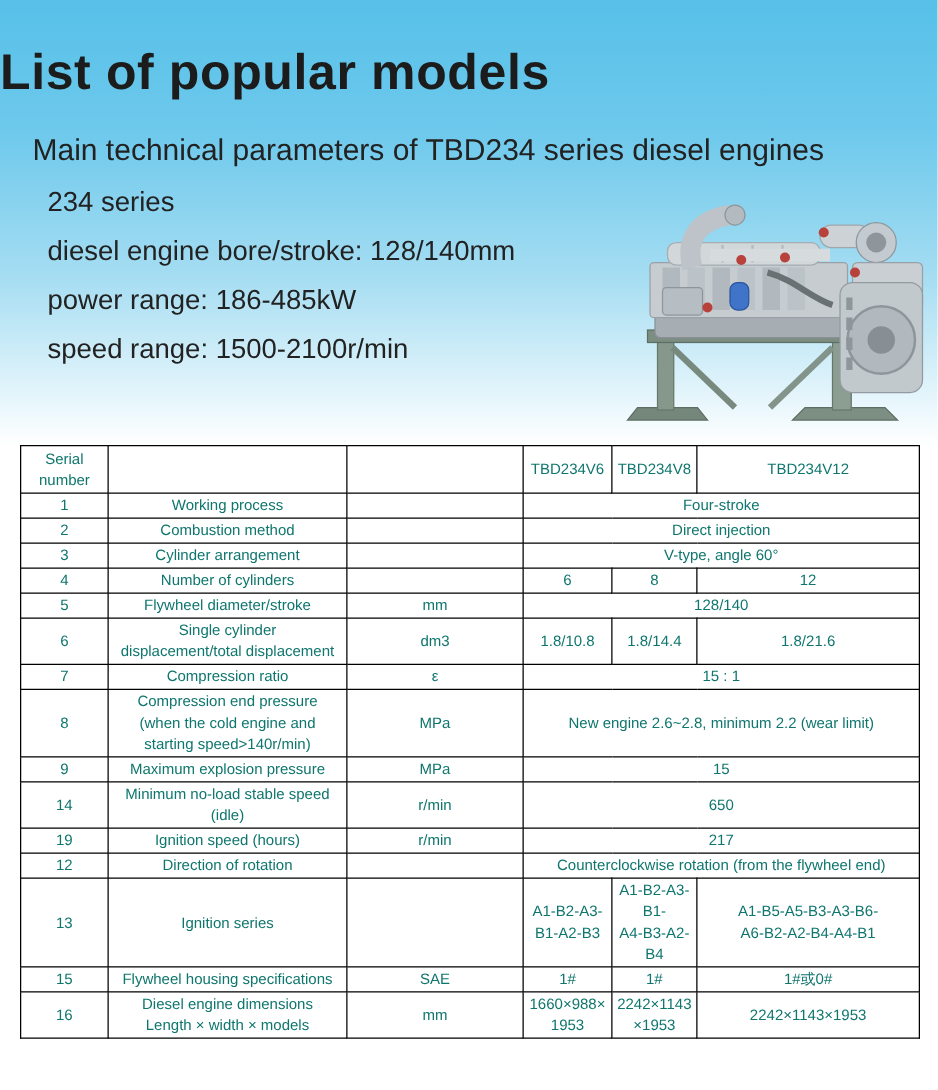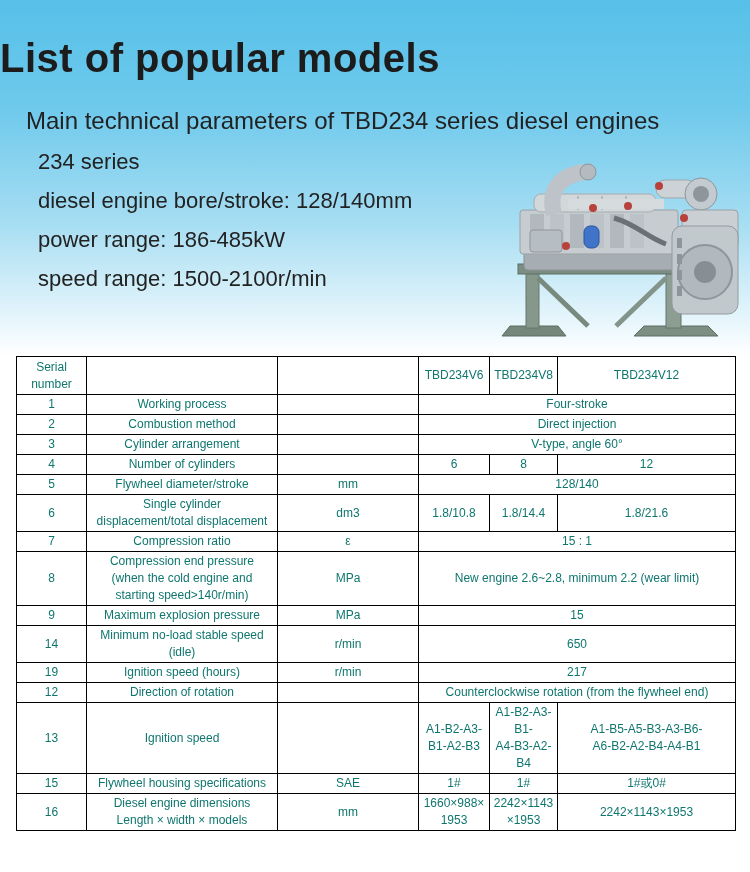--- a/index.html
+++ b/index.html
@@ -229,21 +229,21 @@
         <td colspan="3">217</td>
       </tr>
       <tr>
         <td>12</td>
         <td>Direction of rotation</td>
         <td></td>
         <td colspan="3">Counterclockwise rotation (from the flywheel end)</td>
       </tr>
       <tr>
         <td>13</td>
-        <td>Ignition speed</td>
+        <td>Ignition series</td>
         <td></td>
         <td>A1-B2-A3-
 B1-A2-B3</td>
         <td>A1-B2-A3-
 B1-
 A4-B3-A2-
 B4</td>
         <td>A1-B5-A5-B3-A3-B6-
 A6-B2-A2-B4-A4-B1</td>
       </tr>

